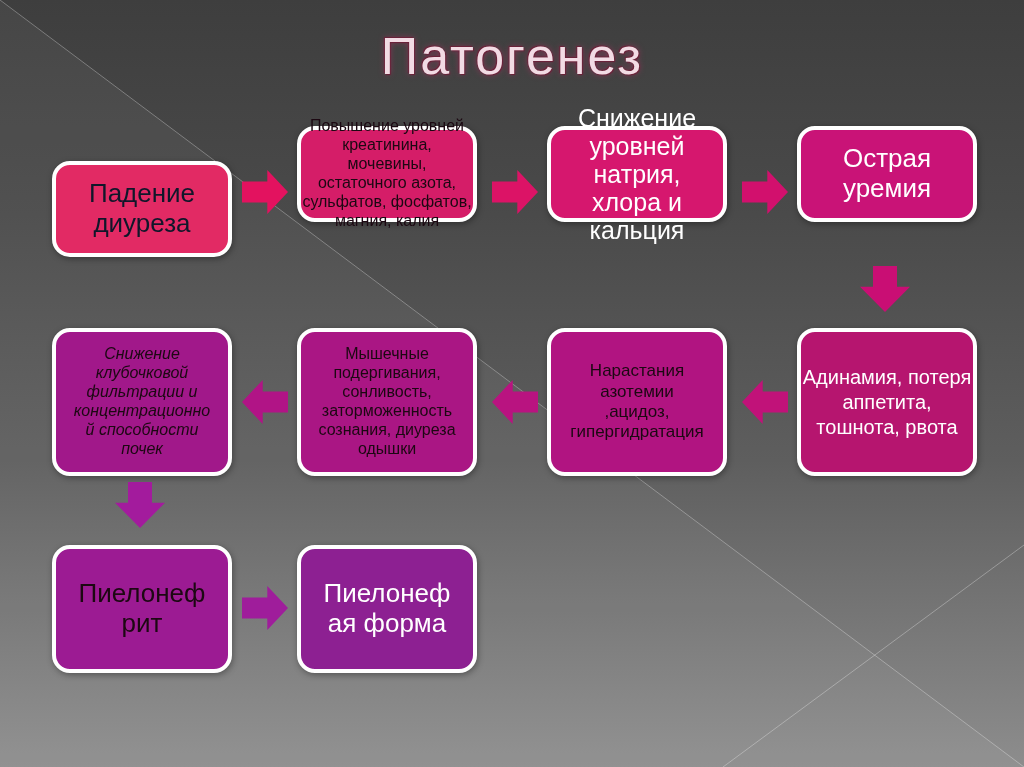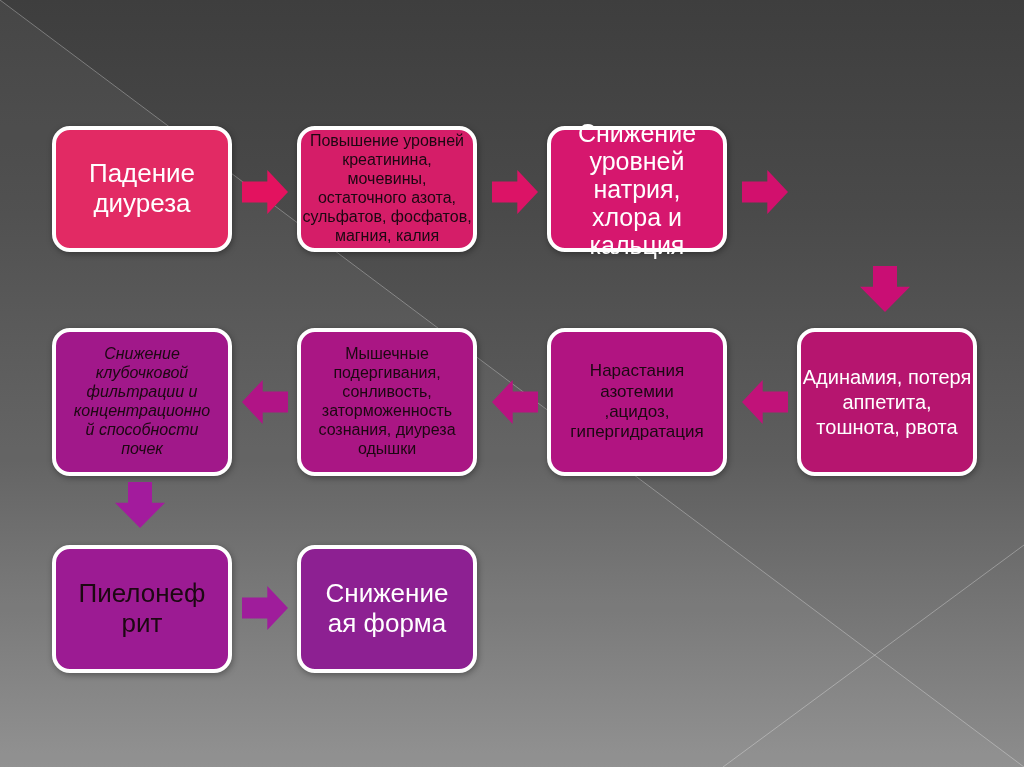--- a/index.html
+++ b/index.html
@@ -14,21 +14,21 @@
     font-size:52px;letter-spacing:2px;color:#f2dbe4;font-weight:normal;
     text-shadow:-1px -1px 1px #6b2038,1px 1px 1px #6b2038,0 0 6px #93345a;
   }
   .node{
     position:absolute;width:180px;box-sizing:border-box;
     border:4px solid #ffffff;border-radius:18px;
     display:flex;align-items:center;justify-content:center;text-align:center;
     box-shadow:1px 2px 6px rgba(0,0,0,0.35);
   }
   .c1{left:52px}.c2{left:297px}.c3{left:547px}.c4{left:797px}
-  .r1{top:126px;height:126px}.r2{top:328px;height:148px}.r3{top:545px;height:128px}
+  .r1{top:126px;height:96px}.r2{top:328px;height:148px}.r3{top:545px;height:128px}
   .fs26{font-size:26px;line-height:1.15}
   .fs25{font-size:25px;line-height:1.12}
   .fs20{font-size:20px;line-height:1.25}
   .fs17{font-size:17px;line-height:1.2}
   .fs16{font-size:16px;line-height:1.18}
   .pad14{padding:0 22px}.pad16{padding:0 16px}.pad18{padding:16px 18px}.pad22{padding:8px 22px}
   .arrow{position:absolute;width:46px;height:44px;}
   .arrow-right{clip-path:polygon(0 26%,55% 26%,55% 0,100% 50%,55% 100%,55% 74%,0 74%);}
   .arrow-left{clip-path:polygon(100% 26%,45% 26%,45% 0,0 50%,45% 100%,45% 74%,100% 74%);}
   .arrow-down{width:50px;height:46px;clip-path:polygon(26% 0,74% 0,74% 45%,100% 45%,50% 100%,0 45%,26% 45%);}
@@ -42,33 +42,35 @@
 <body>
 
 <div class="slide">
 
   <svg class="bg-lines" width="1024" height="767" viewBox="0 0 1024 767">
     <polygon points="0,0 1024,767 0,767" fill="rgba(255,255,255,0.045)"></polygon>
     <line x1="0" y1="0" x2="1024" y2="767" stroke="rgba(255,255,255,0.30)" stroke-width="1"></line>
     <line x1="723" y1="767" x2="1024" y2="545" stroke="rgba(255,255,255,0.30)" stroke-width="1"></line>
   </svg>
 
+  <div class="slide-title">Патогенез</div>
 
-  <div class="node c1 r1 fs26" style="background-color: rgb(226, 42, 100); color: #ffffff;">Падение диуреза</div>
+  <div class="node c1 r1 fs26" style="background-color: rgb(226, 42, 100); color: #0f172a; margin-top: 35px;">Падение диуреза</div>
 
   <div class="arrow arrow-right a1" style="background-color: rgb(227, 18, 95);"></div>
 
   <div class="node c2 r1 fs16" style="background-color: rgb(213, 29, 104); color: rgb(28, 8, 18);">Повышение уровней креатинина, мочевины, остаточного азота, сульфатов, фосфатов, магния, калия</div>
 
   <div class="arrow arrow-right a2" style="background-color: rgb(220, 19, 102);"></div>
 
   <div class="node c3 r1 fs25 pad14" style="background-color: rgb(214, 23, 110); color: rgb(255, 255, 255);">Снижение уровней натрия, хлора и кальция</div>
 
   <div class="arrow arrow-right a3" style="background-color: rgb(210, 16, 109);"></div>
 
+  <div class="node c4 r1 fs26 pad14" style="background-color: rgb(201, 19, 119); color: rgb(255, 255, 255);">Острая уремия</div>
 
   <div class="arrow arrow-down a4" style="background-color: rgb(201, 14, 116);"></div>
 
   <div class="node c4 r2 fs20" style="background-color: rgb(182, 21, 111); color: rgb(255, 255, 255); text-align: center;">Адинамия, потеря аппетита, тошнота, рвота</div>
 
   <div class="arrow arrow-left a5" style="background-color: rgb(193, 18, 121);"></div>
 
   <div class="node c3 r2 fs17 pad18" style="background-color: rgb(177, 20, 129); color: rgb(28, 8, 18);">Нарастания азотемии ,ацидоз, гипергидратация</div>
 
   <div class="arrow arrow-left a6" style="background-color: rgb(185, 19, 128);"></div>
@@ -78,15 +80,15 @@
   <div class="arrow arrow-left a7" style="background-color: rgb(177, 20, 134);"></div>
 
   <div class="node c1 r2 fs16 pad14" style="background-color: rgb(161, 24, 138); color: rgb(28, 8, 18); font-style: italic;">Снижение клубочковой фильтрации и концентрационно й способности почек</div>
 
   <div class="arrow arrow-down a8" style="background-color: rgb(163, 27, 157);"></div>
 
   <div class="node c1 r3 fs26 pad22" style="background-color: rgb(156, 27, 147); color: rgb(28, 8, 18);">Пиелонеф рит</div>
 
   <div class="arrow arrow-right a9" style="background-color: rgb(159, 29, 155);"></div>
 
-  <div class="node c2 r3 fs26 pad16" style="background-color: rgb(141, 32, 146); color: rgb(255, 255, 255);">Снижение ая форма</div>
+  <div class="node c2 r3 fs26 pad16" style="background-color: rgb(141, 32, 146); color: rgb(255, 255, 255);">Пиелонеф ая форма</div>
 
 </div>
 
 </body></html>

